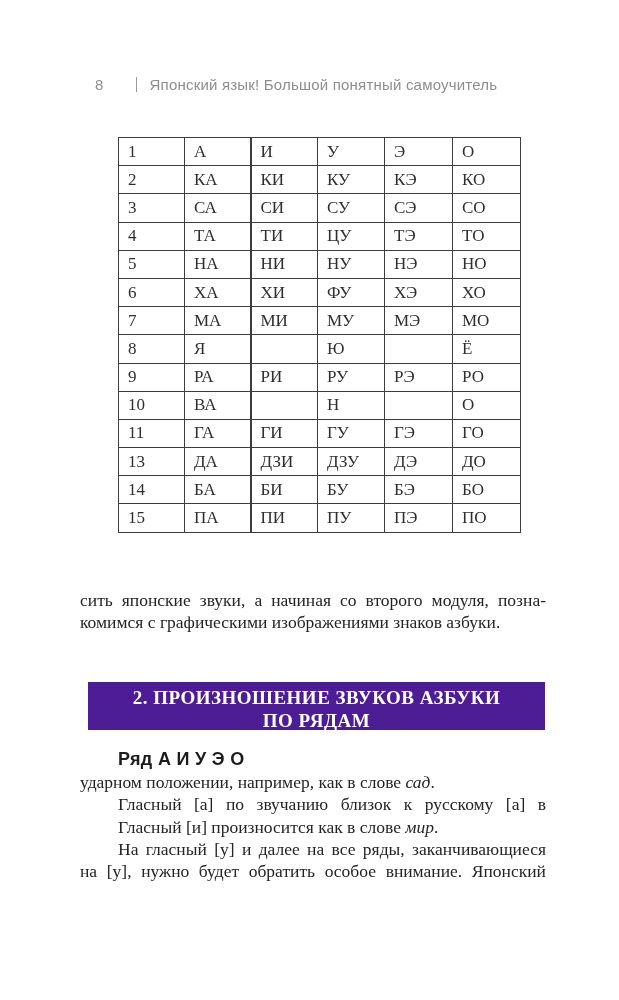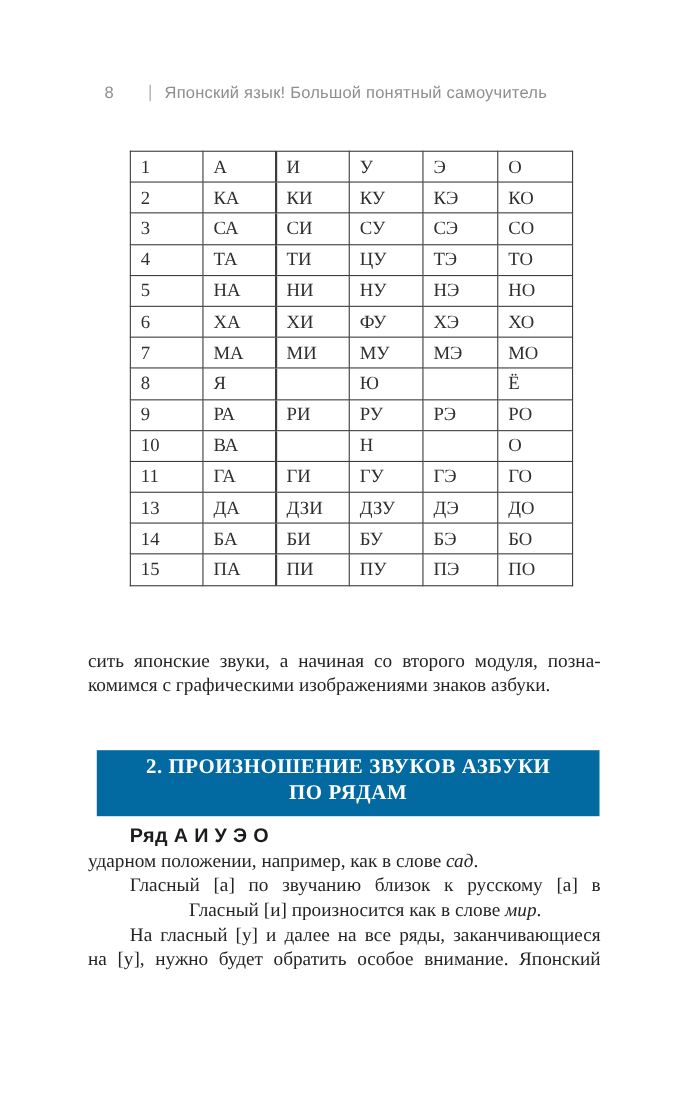--- a/index.html
+++ b/index.html
@@ -60,30 +60,30 @@
     line-height: 22.4px;
     color: #242424;
   }
   .line { display: block; }
   .just { text-align: justify; text-align-last: justify; }
   .indent { text-indent: 38px; }
   .ital { font-style: italic; }
 
   .p-intro { top: 589px; }
   .p-a     { top: 771px; }
-  .p-i     { top: 816px; text-align: center; }
+  .p-i     { top: 816px; }
   .p-u     { top: 838px; }
 
   
   .banner {
     position: absolute;
     left: 88px; top: 682px;
-    width: 457px; height: 60px;
+    width: 457px; height: 48px;
     box-sizing: border-box;
-    background: #0369a1;
+    background: #4c1d95;
     color: #ffffff;
     font-weight: bold;
     font-size: 19px;
     line-height: 23px;
     text-align: center;
     padding-top: 4px;
     letter-spacing: 0.5px;
   }
 
   

